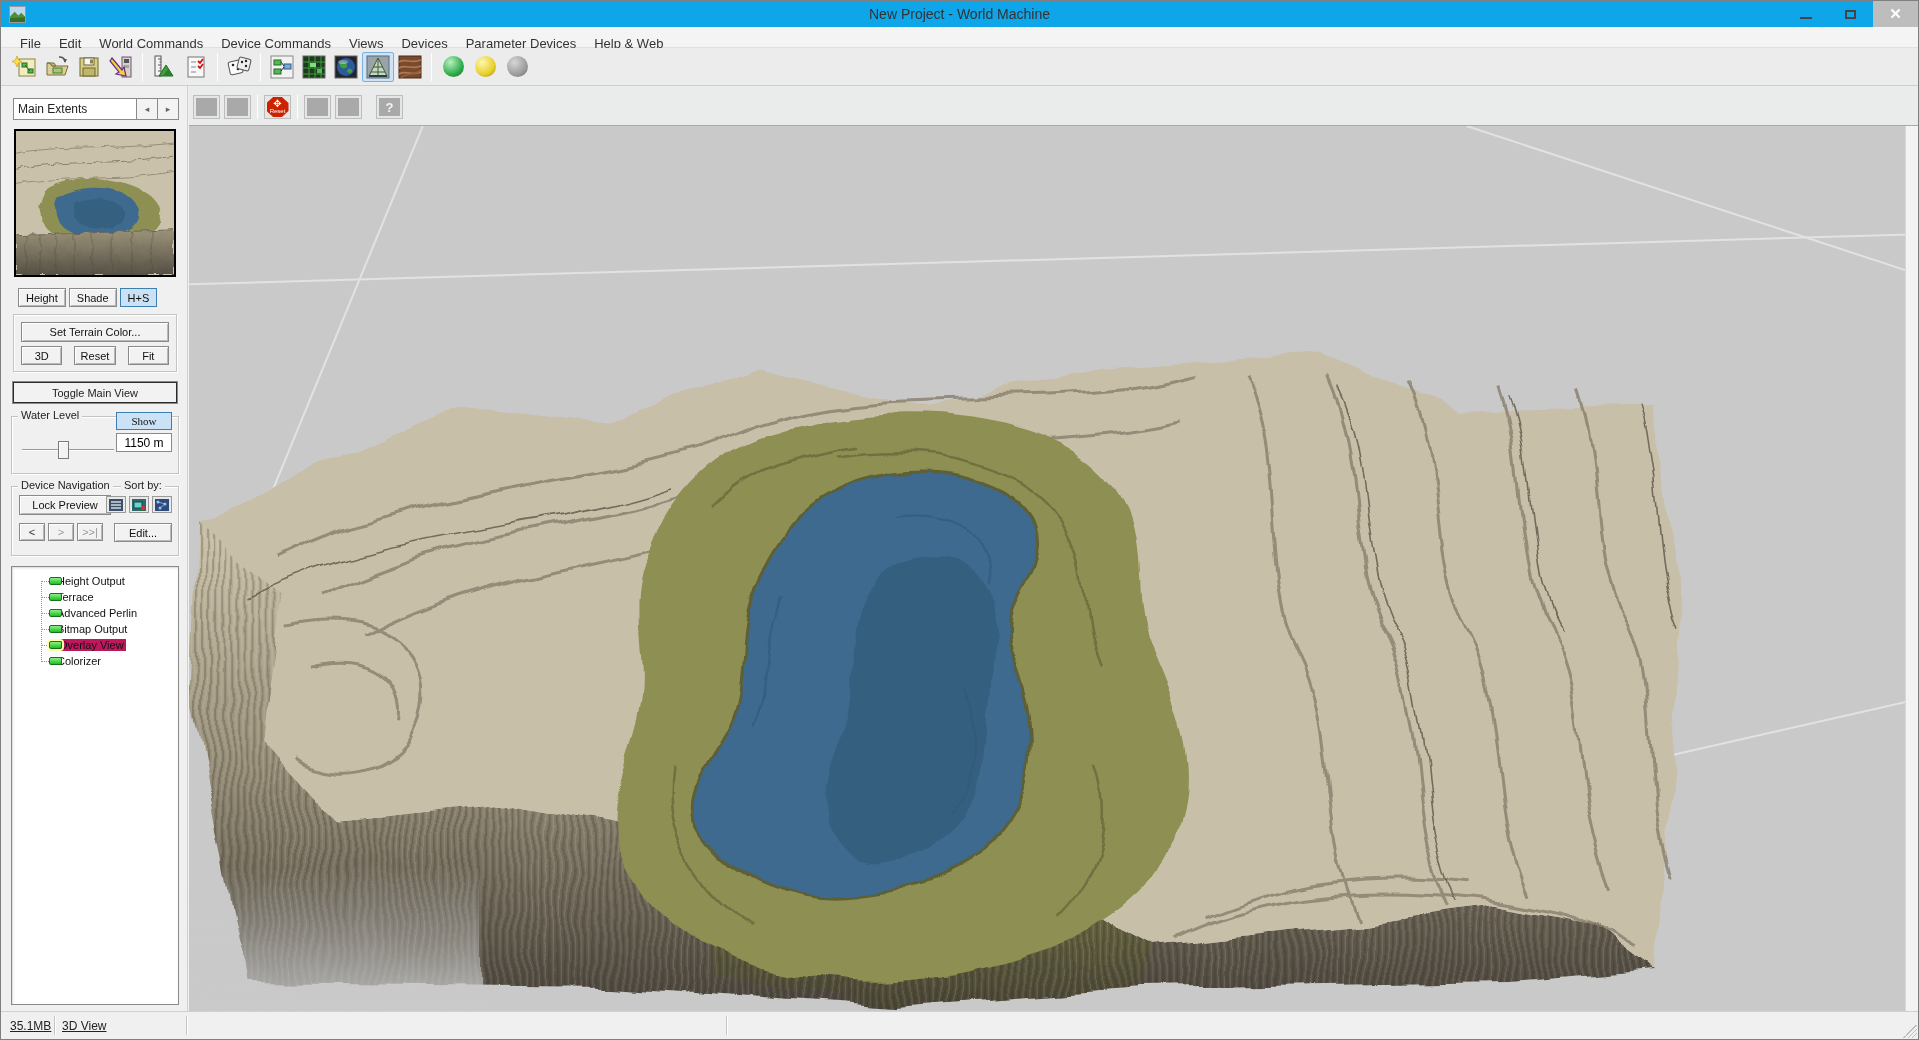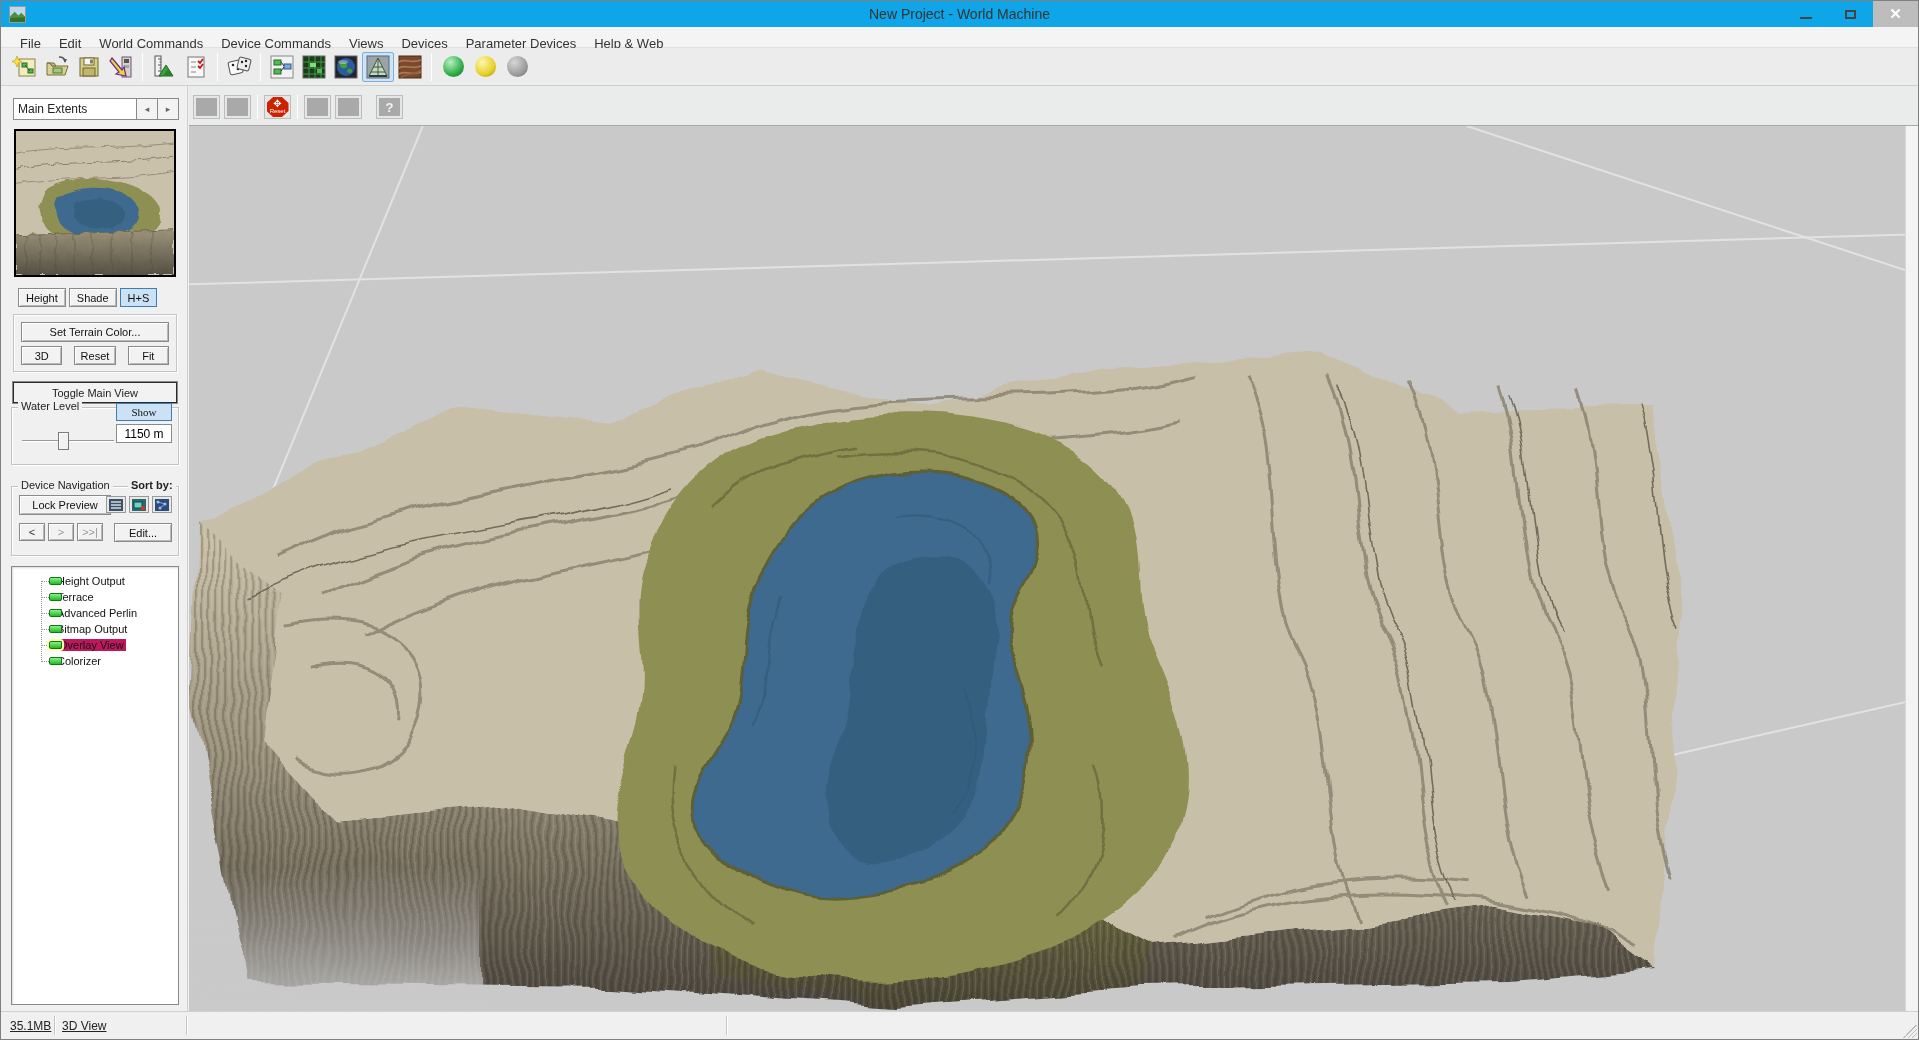--- a/index.html
+++ b/index.html
@@ -46,29 +46,29 @@
 
   .group { position:absolute; border:1px solid #c3c3c3; box-shadow:1px 1px 0 #fff, inset 1px 1px 0 #fff; }
   .group-legend { position:absolute; top:-8px; left:6px; background:#f0f0f0; padding:0 3px; font-size:11px; color:#222; }
   .group1 { left:12px; top:228px; right:10px; height:58px; }
   .set-color-btn { position:absolute; left:7px; top:7px; right:7px; height:20px; }
   .cam-row { position:absolute; left:7px; top:31px; right:7px; display:flex; gap:12px; }
   .cam-row .btn { flex:1; height:19px; }
 
   .toggle-main { position:absolute; left:12px; top:296px; right:10px; height:21px; border:1px solid #2b2b2b; outline:1px solid #8a8a8a; background:#f2f2f2; font-size:11px; display:flex; align-items:center; justify-content:center; }
 
-  .group2 { left:10px; top:321px; right:8px; height:58px;padding-left:8px; }
+  .group2 { left:10px; top:330px; right:8px; height:58px;padding-left:8px; }
   .show-btn { position:absolute; right:6px; top:-5px; width:56px; height:18px;font-family:Liberation Serif, serif; }
   .wl-slider { position:absolute; left:10px; top:24px; width:92px; height:18px; }
   .wl-track { position:absolute; left:0; right:0; top:8px; height:2px; background:#9a9a9a; border-bottom:1px solid #fff; }
   .wl-thumb { position:absolute; left:36px; top:0; width:11px; height:18px; background:#f2f2f2; border:1px solid #7a7a7a; box-shadow:inset 1px 1px 0 #fff; }
   .wl-value { position:absolute; right:6px; top:16px; width:56px; height:19px; background:#fff; border:1px solid #8a8a8a; font-size:12px; text-align:center; font-family:"Liberation Sans",sans-serif; }
 
   .group3 { left:10px; top:400px; right:8px; height:70px; }
-  .legend2 { left:116px;font-weight:bold; }
+  .legend2 { left:109px; }
   .lock-btn { position:absolute; left:7px; top:8px; width:92px; height:20px; }
   .sort-icons { position:absolute; right:6px; top:9px; display:flex; gap:3px; }
   .sort-btn { width:20px; height:17px; display:flex; align-items:center; justify-content:center; border:1px solid #9a9a9a; background:#e8e8e8; }
   .nav-row { position:absolute; left:7px; top:36px; display:flex; gap:3px; }
   .nav-row .btn { width:26px; height:18px; color:#333; }
   .nav-row .btn.dis { color:#9a9a9a; }
   .edit-btn { position:absolute; right:6px; top:36px; width:58px; height:19px; }
 
   .device-list { position:absolute; left:10px; top:480px; right:8px; bottom:6px; background:#fff; border:1px solid #8a8a8a; box-shadow:inset 1px 1px 2px rgba(0,0,0,.15); padding-top:6px; }
   .tree-vline { position:absolute; left:29px; top:14px; height:81px; border-left:1px dotted #909090; }

